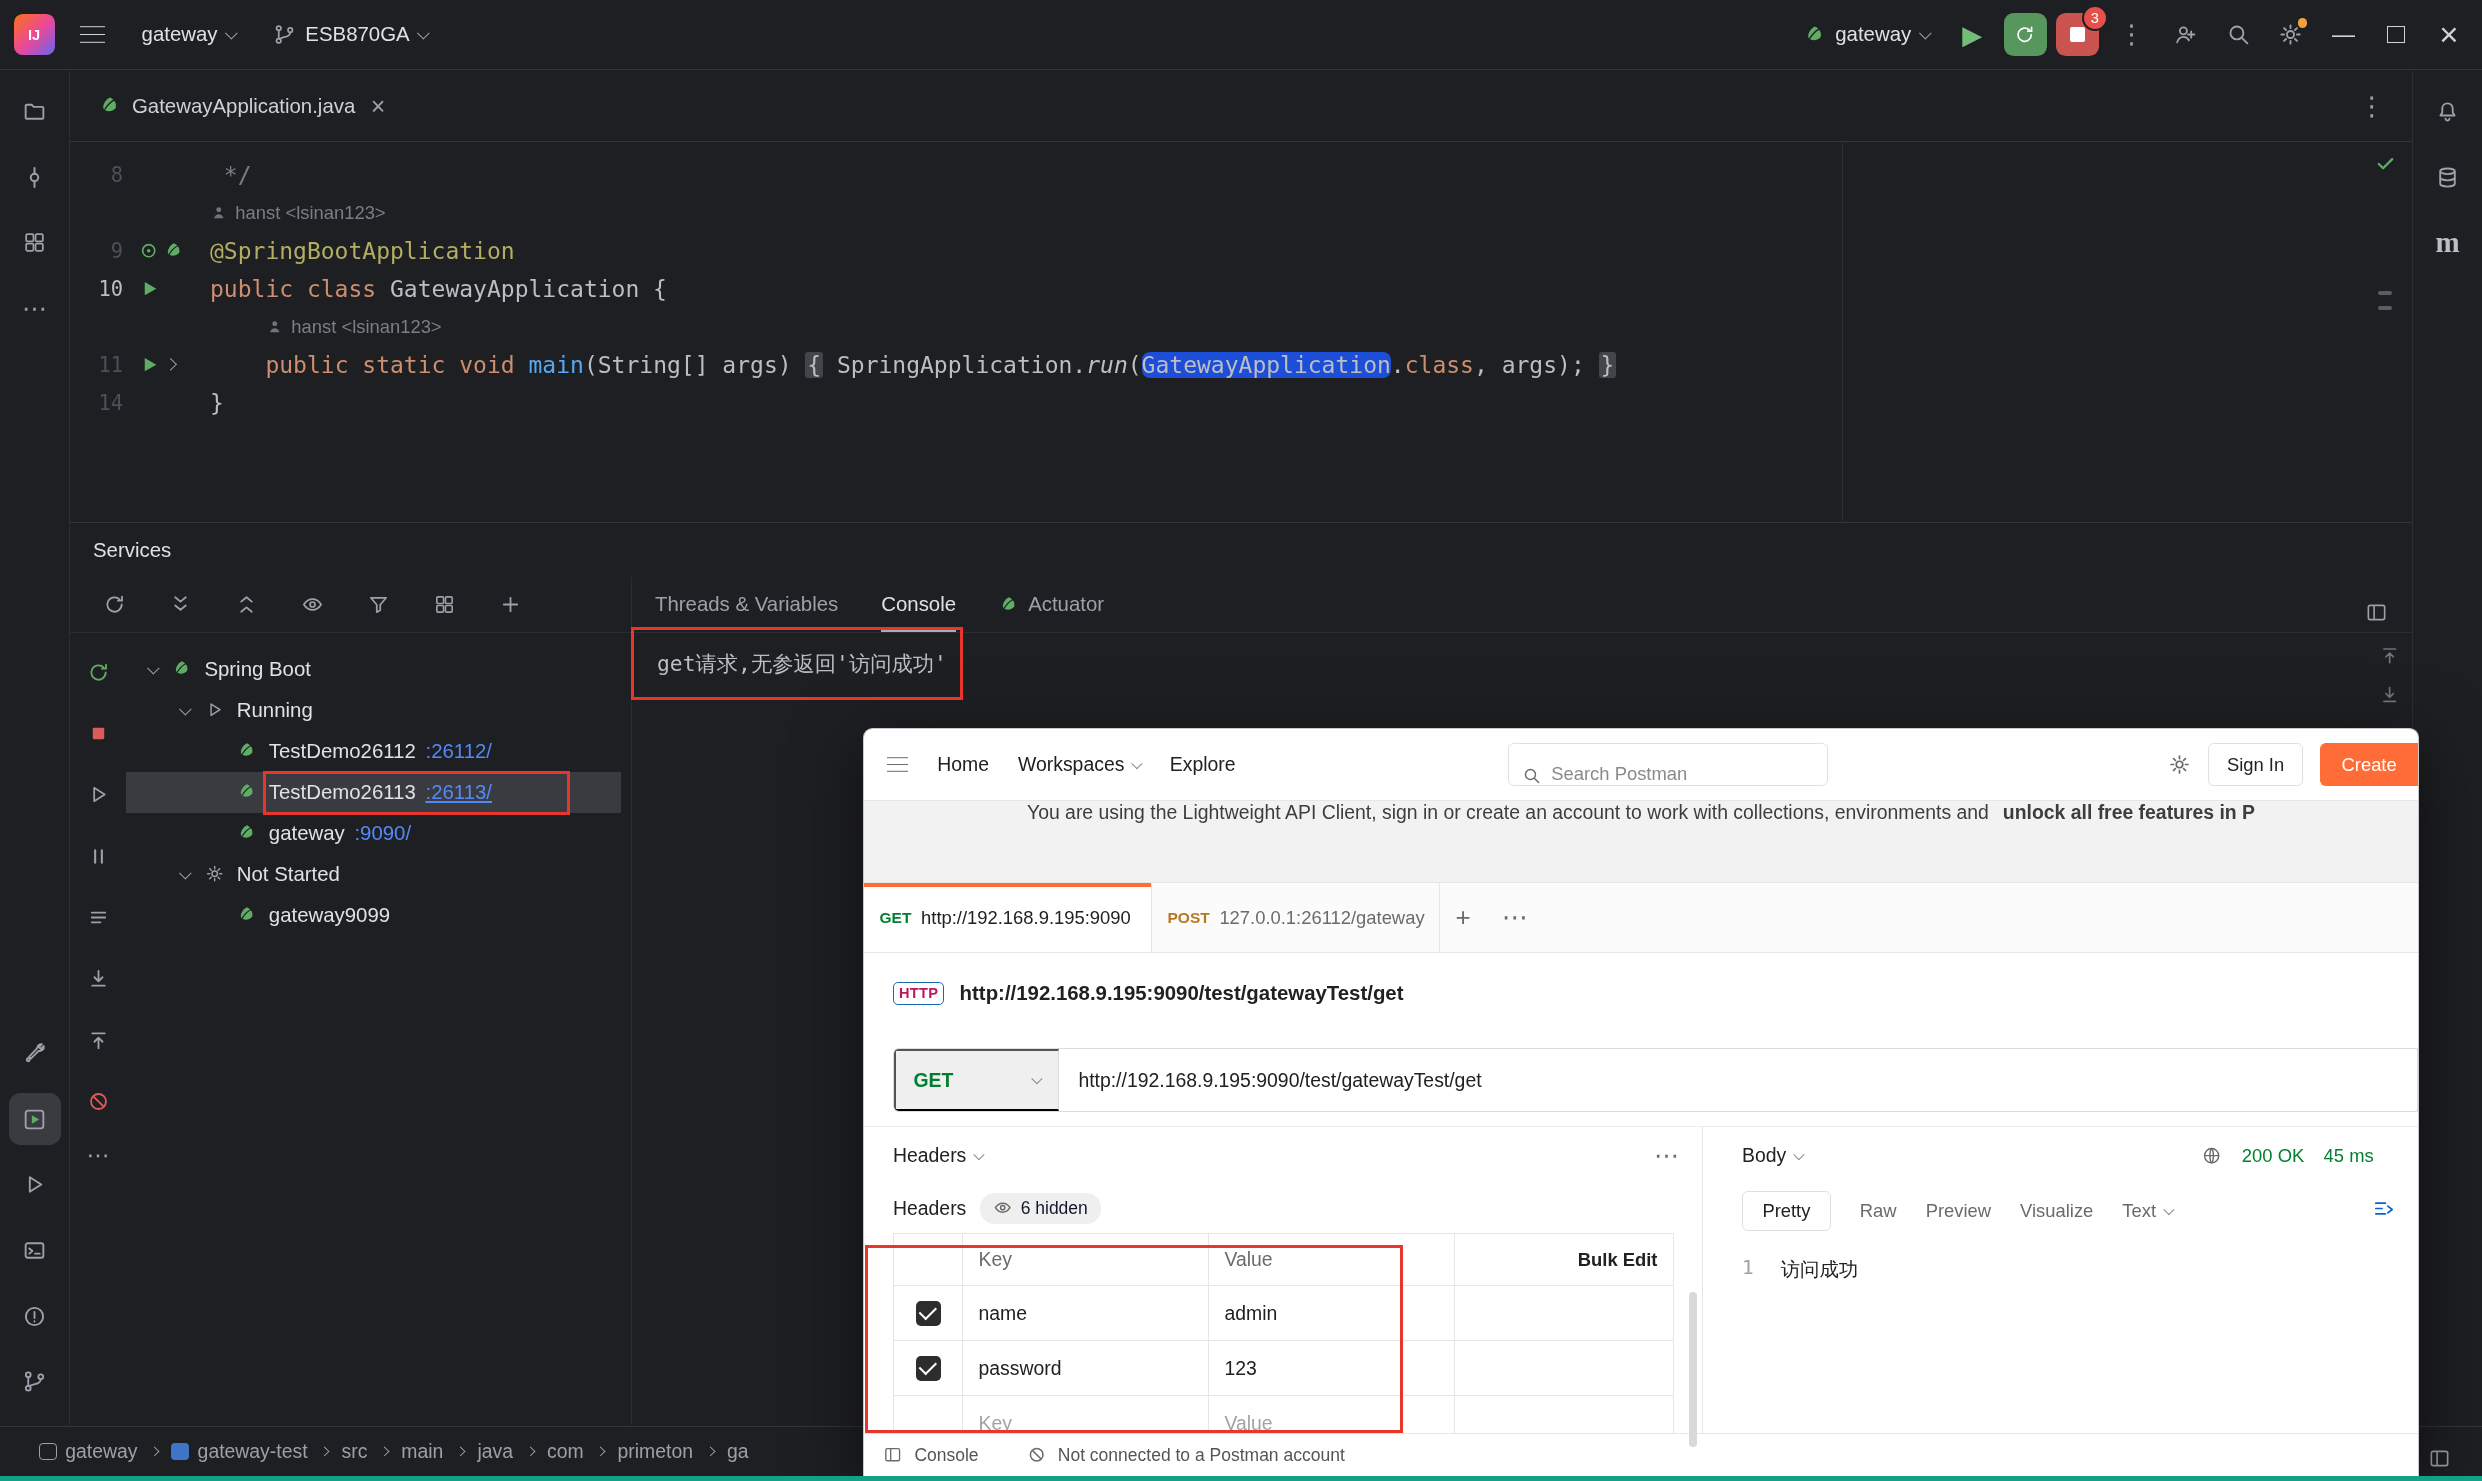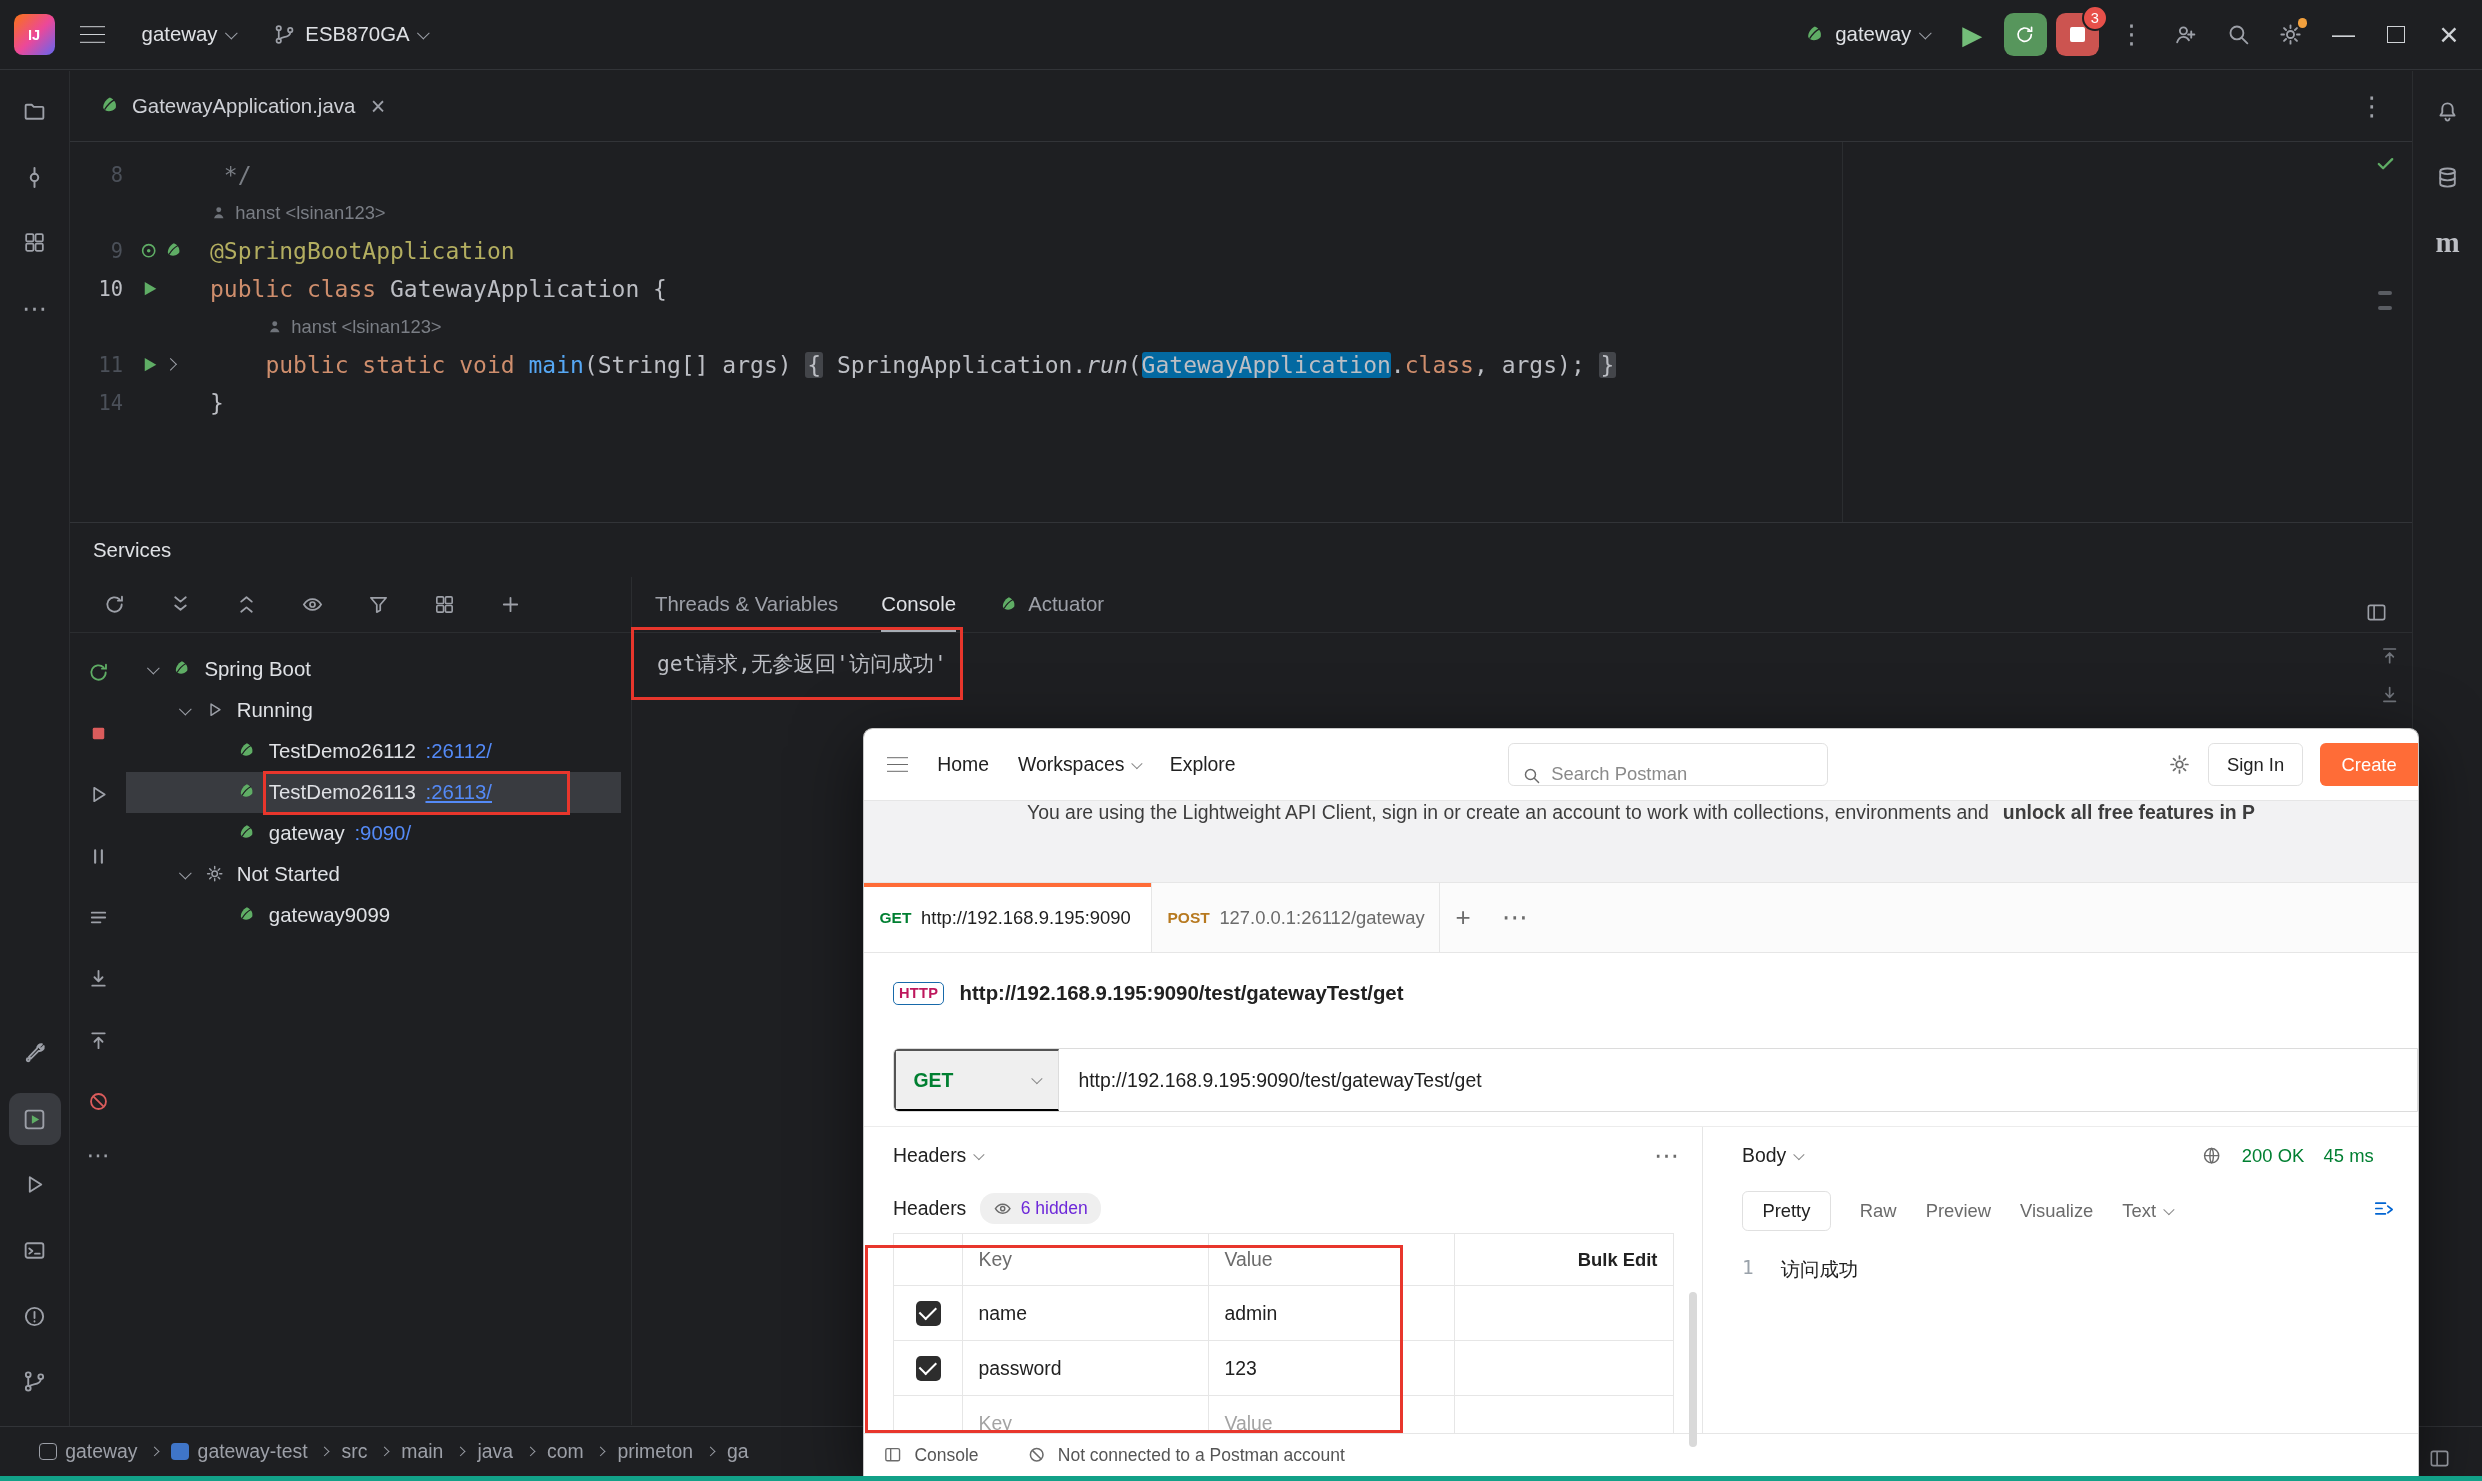--- a/index.html
+++ b/index.html
@@ -47,21 +47,21 @@
 .editor{position:absolute;left:70px;top:142px;width:2342px;height:380px;font-family:"DejaVu Sans Mono",monospace;font-size:23px;z-index:4;padding-top:13.6px}
 .mguide{position:absolute;left:1772px;top:0;bottom:0;width:1px;background:#2b2d30}
 .code-row{display:flex;align-items:center;height:38px}
 .ln{width:53px;text-align:right;color:#4b5059;font-size:20.4px;flex:none}
 .ln.cur{color:#bcbec4}
 .gut{width:87px;flex:none;display:flex;align-items:center;padding-left:15.5px;gap:5.8px}
 .code{white-space:pre;color:#bcbec4;display:flex;align-items:center}
 .tk-kw{color:#cf8e6d}.tk-ann{color:#b3ae60}.tk-cm{color:#7a7e85}.tk-pl{color:#bcbec4}
 .tk-mt{color:#56a8f5}.it{font-style:italic}
 .tk-br{background:#43454a;border-radius:2.9px;padding:0 1.9px;color:#bcbec4}
-.tk-hl{background:#0369a1;border-radius:3px;color:#bcbec4}
+.tk-hl{background:#1d4ed8;border-radius:8px;color:#bcbec4}
 .code-row.hint .code{color:#7a7e85;font-size:18.4px;font-family:"Liberation Sans",sans-serif;gap:7.8px}
 .insp{position:absolute;right:15.5px;top:9.7px;display:flex;flex-direction:column;align-items:center;gap:11.6px}
 .stripe-dash{width:14.6px;height:3.9px;background:#5a5d63;border-radius:1.9px}
 .stripe-gap{height:93px}
 
 .services{position:absolute;left:70px;top:522px;width:2342px;height:903px;border-top:1px solid #323438;display:flex;flex-direction:column;z-index:4;background:#1e1f22}
 .svc-title{height:54px;display:flex;align-items:center;padding-left:23px;color:#dfe1e5;flex:none}
 .svc-cols{flex:1;display:flex;min-height:0}
 .svc-left{width:562px;border-right:1px solid #2b2d30;display:flex;flex-direction:column;flex:none}
 .svc-toolbar{height:56px;display:flex;align-items:center;gap:23px;padding-left:23px;border-bottom:1px solid #2b2d30;flex:none}
@@ -112,21 +112,21 @@
 .pm-title{font-weight:bold;font-size:20.4px}
 .pm-urlrow{height:92px;display:flex;align-items:center;padding-left:29px;flex:none}
 .pm-urlbox{flex:1;height:64px;border:1px solid #dcdcdc;border-radius:5.8px 0 0 5.8px;display:flex;align-items:center;overflow:hidden}
 .pm-method{width:165px;display:flex;align-items:center;justify-content:space-between;padding:0 17.5px;color:#007f31;font-weight:bold;font-size:19.4px;border-right:1px solid #dcdcdc;height:100%;flex:none}
 .pm-url{padding:0 19.4px;font-size:19.4px;color:#212121;white-space:nowrap}
 .pm-split{flex:1;display:flex;min-height:0;border-top:1px solid #ececec}
 .pm-left{width:839px;border-right:1px solid #e6e6e6;position:relative;display:flex;flex-direction:column;flex:none}
 .pm-secrow{height:57px;display:flex;align-items:center;gap:9.7px;padding:0 23px 0 29px;color:#212121;font-size:19.4px;flex:none}
 .pm-meat{margin-left:auto;background:none;border:none;color:#6b6b6b;font-size:25px;font-family:inherit}
 .pm-headrow{height:49px;display:flex;align-items:center;gap:13.6px;padding-left:29px;flex:none}
-.pm-hidden{display:flex;align-items:center;gap:7.8px;background:#efefef;border-radius:14.6px;padding:4.9px 13.6px;color:#6d28d9;font-size:17.5px}
+.pm-hidden{display:flex;align-items:flex-start;gap:7.8px;background:#efefef;border-radius:14.6px;padding:4.9px 13.6px;color:#0f172a;font-size:17.5px}
 .pm-table{margin-left:29px;width:781px;border:1px solid #e6e6e6;border-bottom:none;flex:1;overflow:hidden;font-size:19.4px}
 .pmt-row{display:flex;height:55px;border-bottom:1px solid #e6e6e6}
 .pmt-row.pmt-head{height:52px;color:#6b6b6b}
 .pmt-c{display:flex;align-items:center;padding:0 15.5px;border-right:1px solid #e6e6e6;overflow:hidden}
 .pmt-cb{width:69px;justify-content:center;flex:none}
 .pmt-key{width:246px;flex:none}
 .pmt-val{width:246px;flex:none}
 .pmt-rest{flex:1;border-right:none;justify-content:flex-end;color:#212121}
 .pmt-rest b{font-size:18.4px}
 .pmt-ghost{color:#a3a3a3}

